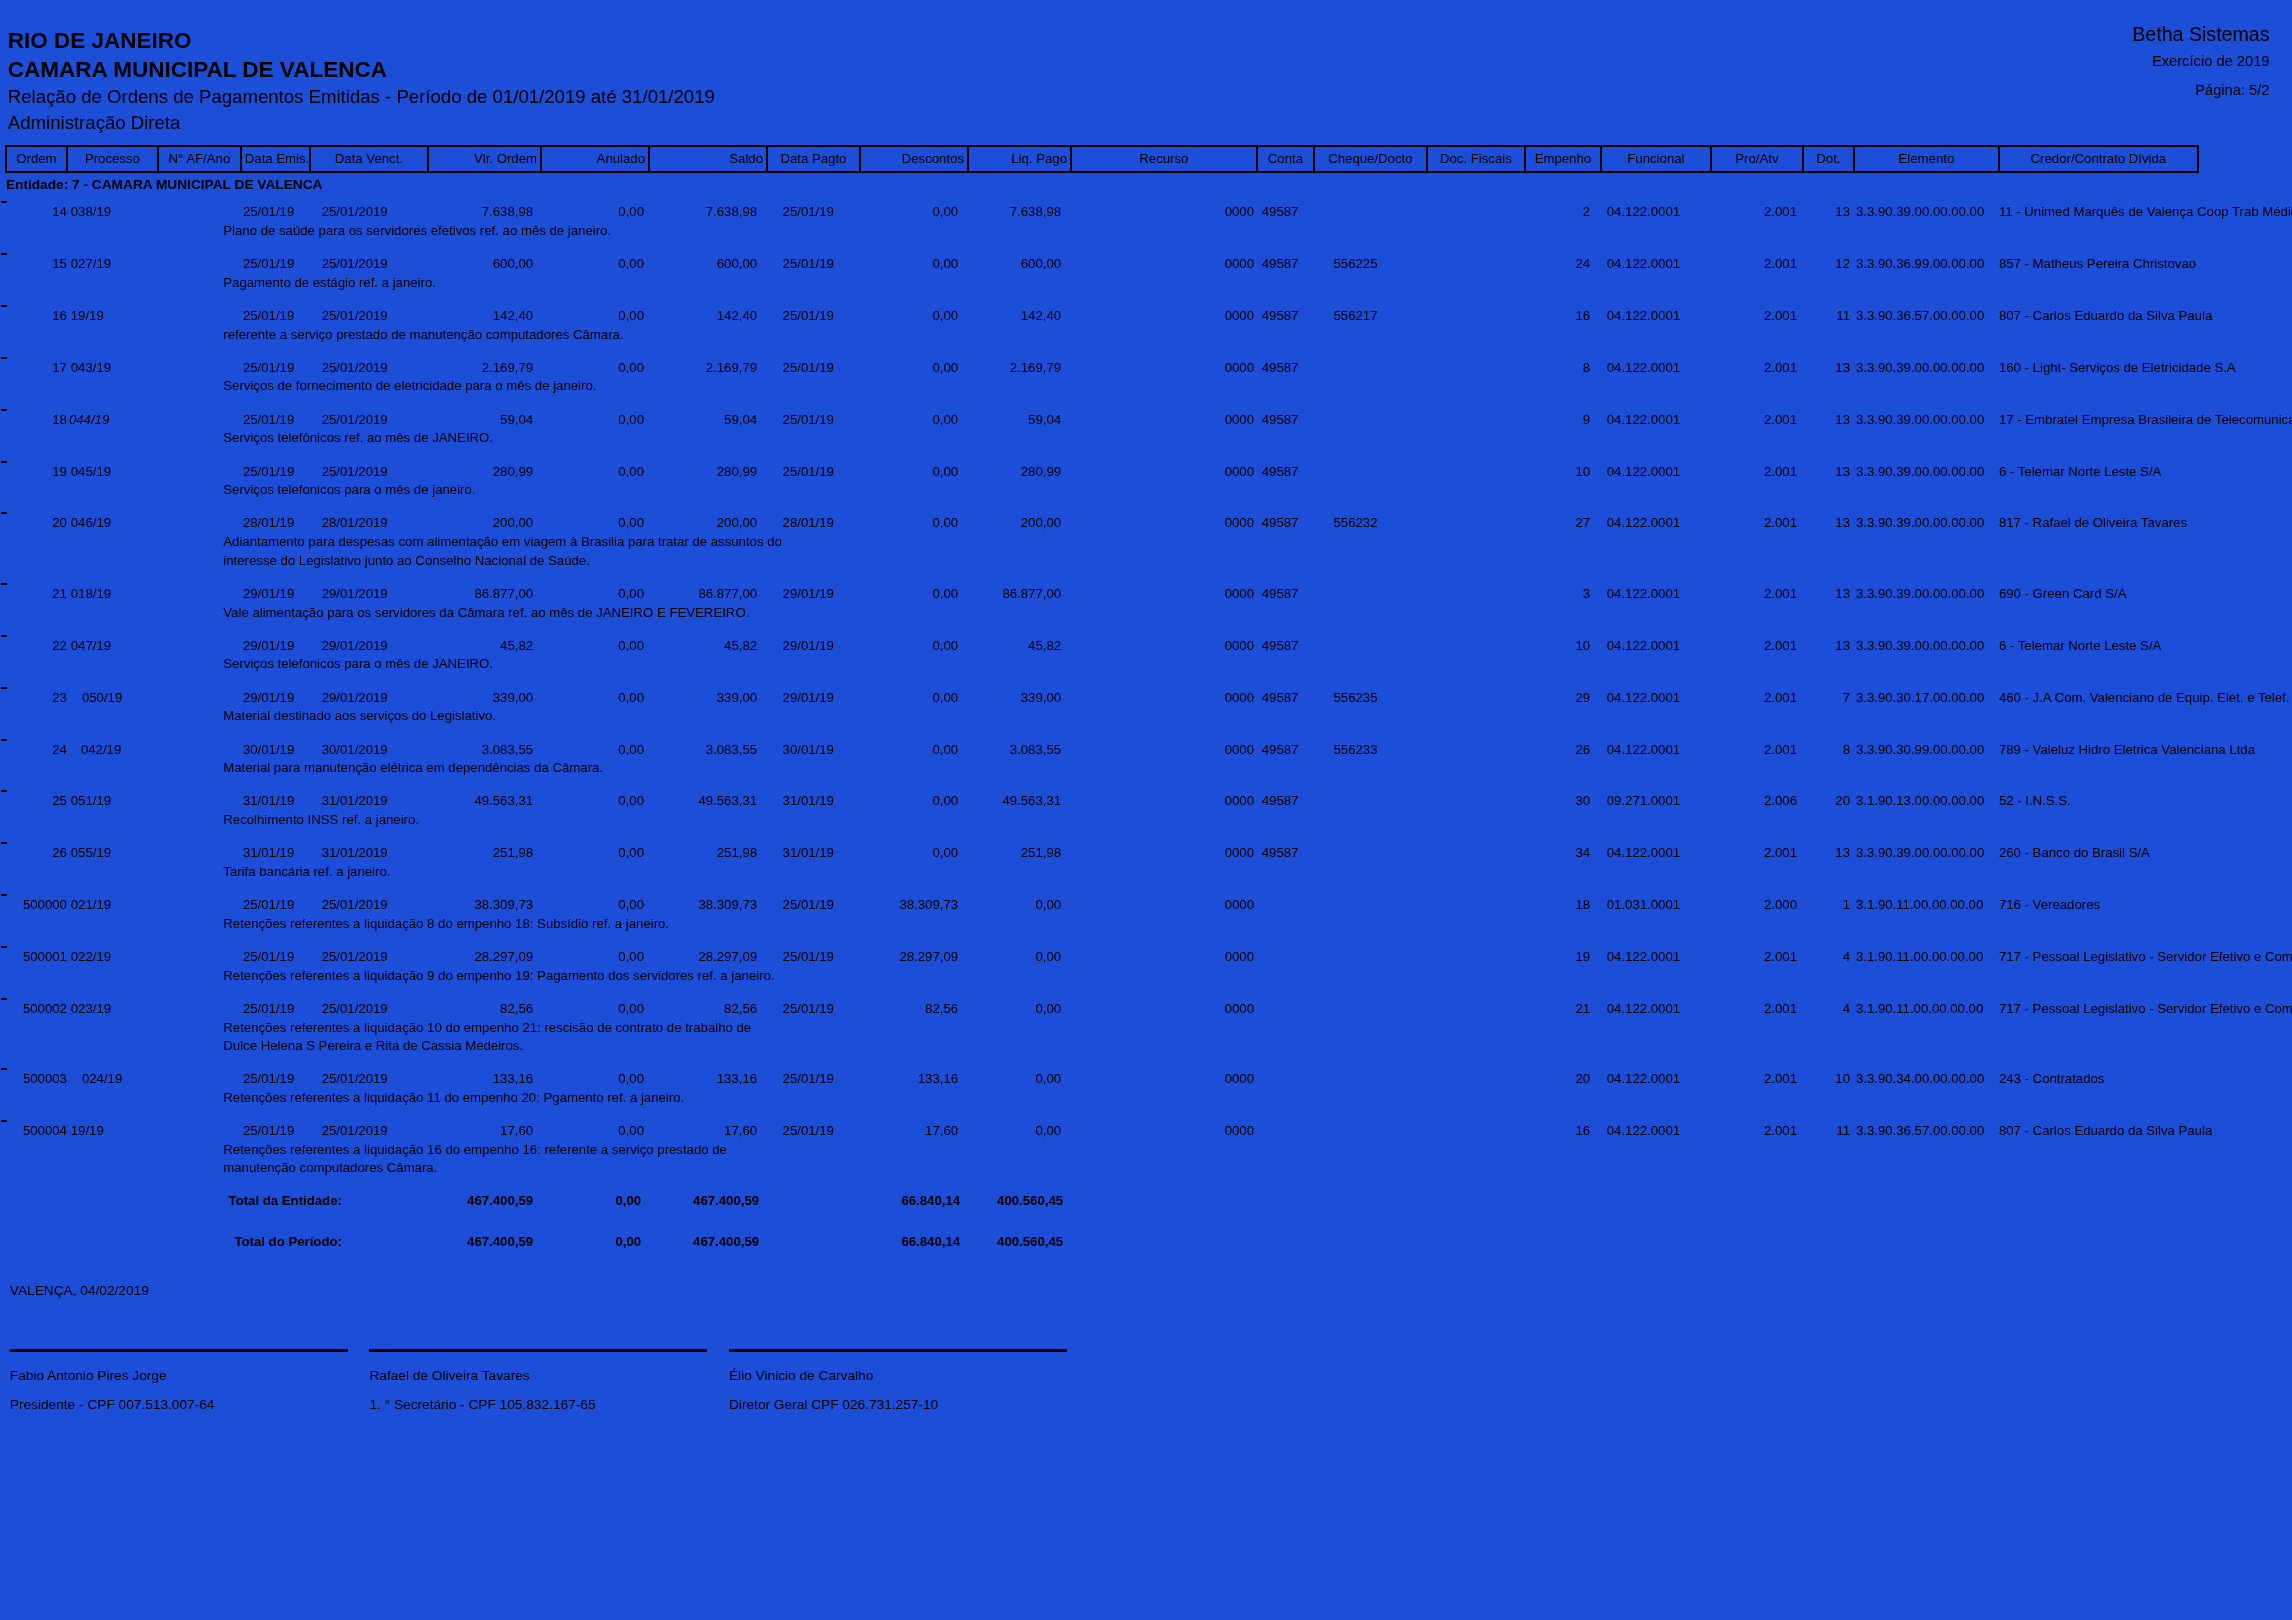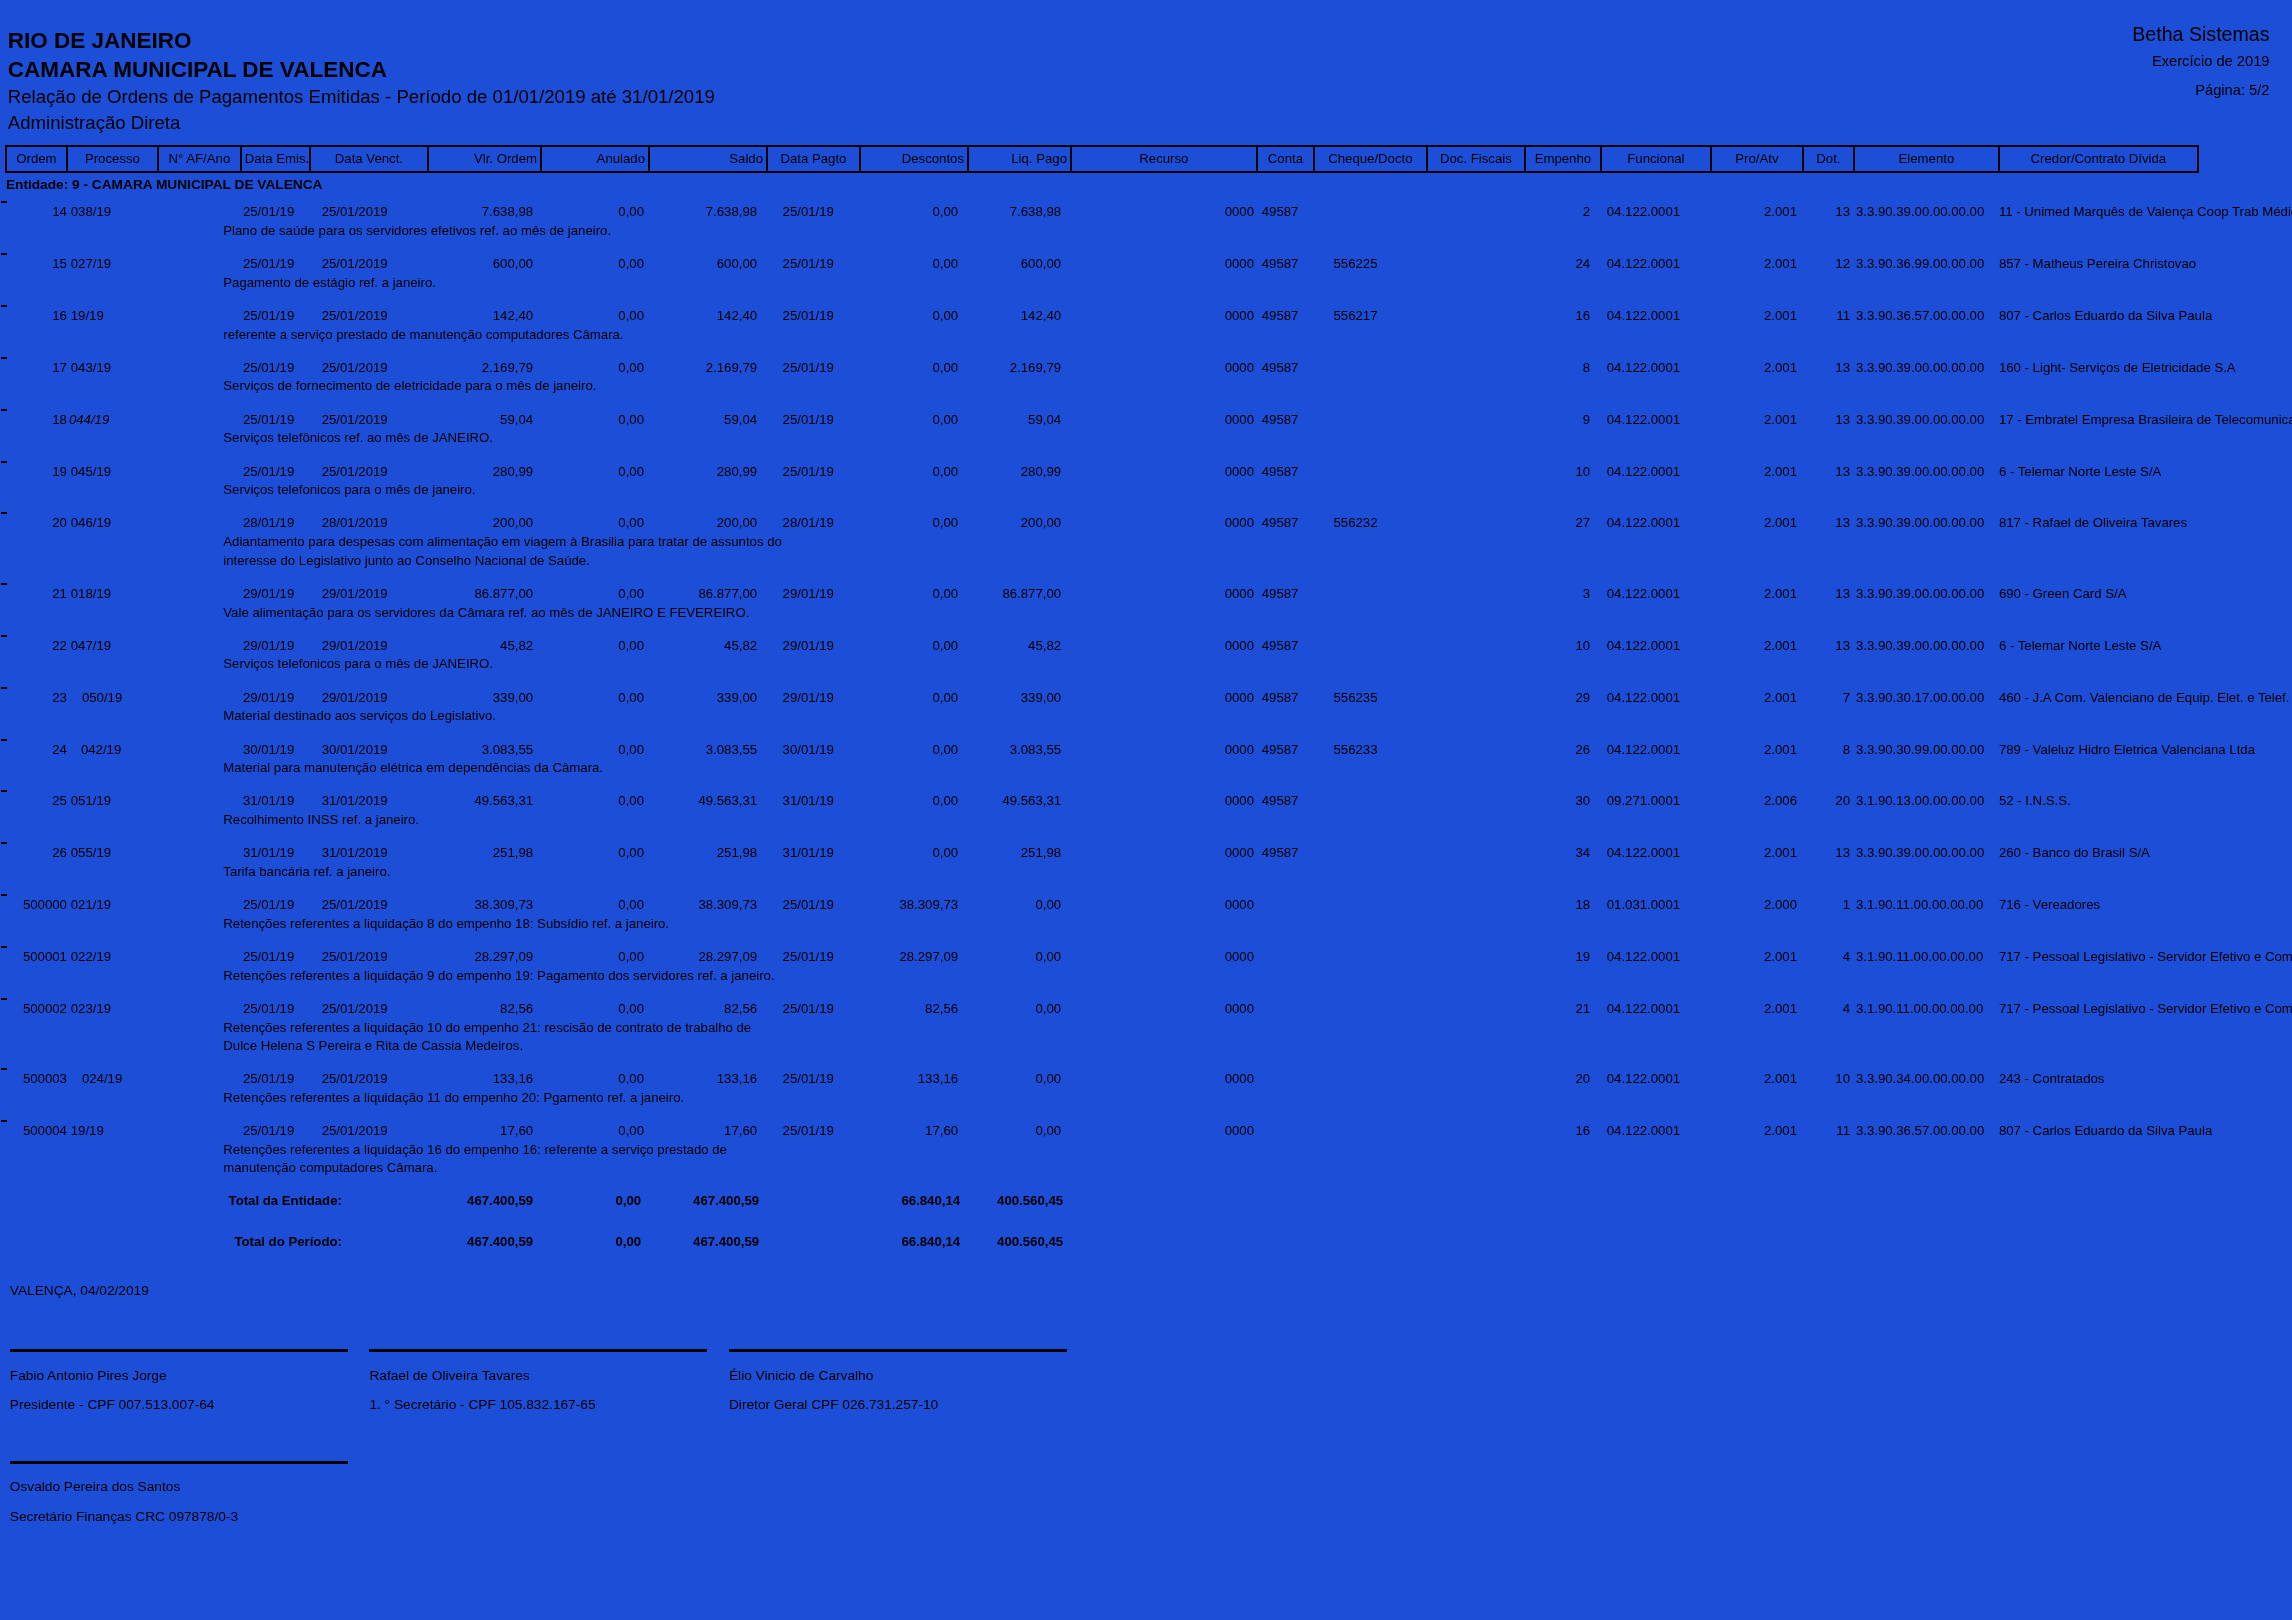--- a/index.html
+++ b/index.html
@@ -110,21 +110,21 @@
           <th class="">Empenho</th>
           <th class="">Funcional</th>
           <th class="ta-c">Pro/Atv</th>
           <th class="ta-c">Dot.</th>
           <th class="ta-c">Elemento</th>
           <th class="ta-c">Credor/Contrato Dívida</th>
         </tr>
     </thead>
     <tbody id="table-body">
       <tr class="entity">
-        <td colspan="21">Entidade: 9 - CAMARA MUNICIPAL DE VALENCA</td>
+        <td colspan="21">Entidade: 7 - CAMARA MUNICIPAL DE VALENCA</td>
       </tr>
     <tr class="main">
           <td class="ta-r" style="padding-left: 2px;">14<span class="tick"></span></td>
           <td style="padding-left: 3.9px;">038/19</td>
           <td></td>
           <td style="padding-left: 2px;">25/01/19</td>
           <td style="padding-left: 11.8px;">25/01/2019</td>
           <td class="ta-r" style="padding-right: 7.8px;">7.638,98</td>
           <td class="ta-r" style="padding-right: 4.9px;">0,00</td>
           <td class="ta-r" style="padding-right: 9.8px;">7.638,98</td>
@@ -679,23 +679,16 @@
         <div class="rule"></div>
         <div class="name">Rafael de Oliveira Tavares</div>
         <div class="title">1. ° Secretário - CPF 105.832.167-65</div>
       </div>
       <div class="sig">
         <div class="rule"></div>
         <div class="name">Élio Vinicio de Carvalho</div>
         <div class="title">Diretor Geral  CPF 026.731.257-10</div>
       </div>
     </div>
-    <div class="sig-row second">
-      <div class="sig">
-        <div class="rule"></div>
-        <div class="name">Osvaldo Pereira dos Santos</div>
-        <div class="title">Secretário Finanças CRC 097878/0-3</div>
-      </div>
-    </div>
   </div>
 
 </div>
 
 
 </body></html>

